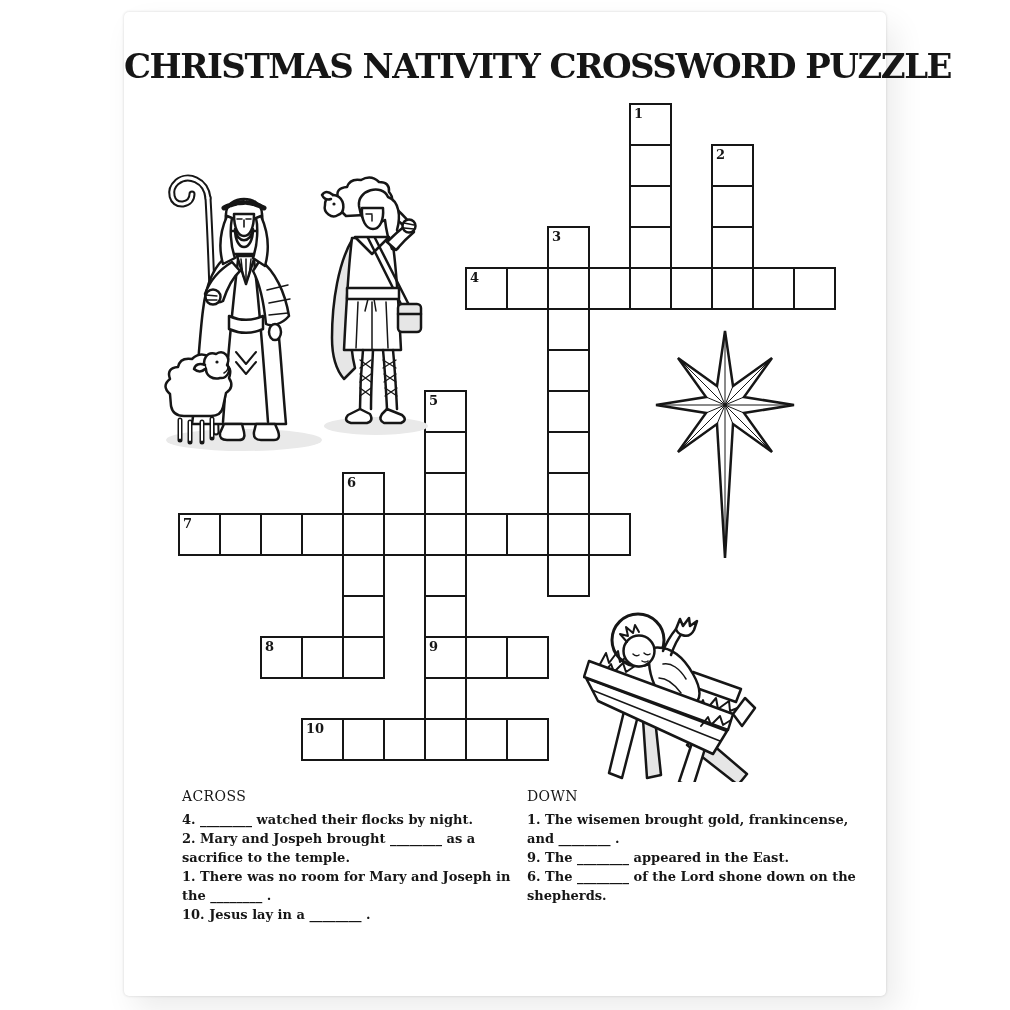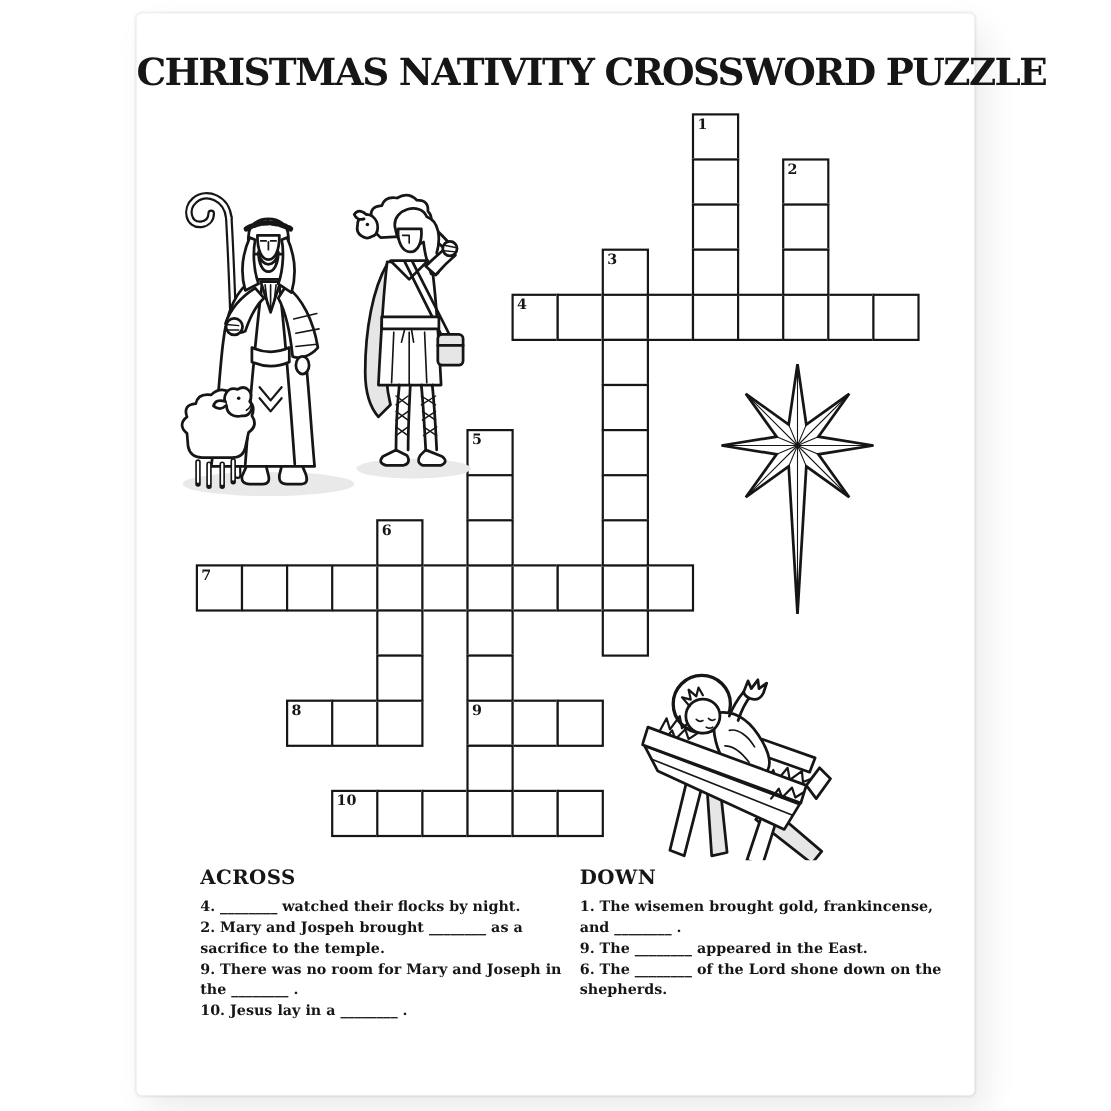--- a/index.html
+++ b/index.html
@@ -12,21 +12,21 @@
   .grid{position:absolute;left:54px;top:91px;width:658px;height:658px;}
   .cell{position:absolute;width:43px;height:43px;box-sizing:border-box;
         border:2px solid #161616;background:#ffffff;}
   .cellnum{display:block;font-size:13px;font-weight:700;line-height:1;padding:2px 0 0 3px;
            font-family:"DejaVu Serif", serif;}
   .illus{position:absolute;}
   .illus.shepherds{left:32px;top:156px;width:290px;height:292px;}
   .illus.star{left:530px;top:318px;width:142px;height:230px;}
   .illus.manger{left:459px;top:592px;width:175px;height:178px;}
   .clues{position:absolute;top:776px;}
-  .clues h2{margin:0 0 6px 0;font-size:18px;font-weight:700;letter-spacing:.4px;}
+  .clues h2{margin:0 0 6px 0;font-size:14px;font-weight:400;letter-spacing:.4px;}
   .clues .clue{margin:0;font-size:13px;font-weight:700;line-height:19px;}
   .across-col{left:58px;width:334px;}
   .down-col{left:403px;width:340px;}
 </style>
 </head>
 <body>
 
 <div class="stage">
   <div class="page">
 
@@ -215,21 +215,21 @@
         <path d="M150,110 L162,94 L172,104 L159,122 Z"></path>
         <path d="M118,122 l7,-9 l3,8 l9,-9 l3,9 l8,-5" fill="none" stroke-width="2"></path>
       </g>
     </svg>
 
     <div class="clues across-col">
       <h2>ACROSS</h2>
       <div id="across-list">
           <p class="clue">4. ________ watched their flocks by night.</p>
           <p class="clue">2. Mary and Jospeh brought ________ as a sacrifice to the temple.</p>
-          <p class="clue">9. There was no room for Mary and Joseph in the ________ .</p>
+          <p class="clue">1. There was no room for Mary and Joseph in the ________ .</p>
           <p class="clue">10. Jesus lay in a ________ .</p>
         </div>
     </div>
 
     <div class="clues down-col">
       <h2>DOWN</h2>
       <div id="down-list">
           <p class="clue">1. The wisemen brought gold, frankincense, and ________ .</p>
           <p class="clue">9. The ________ appeared in the East.</p>
           <p class="clue">6. The ________ of the Lord shone down on the shepherds.</p>

